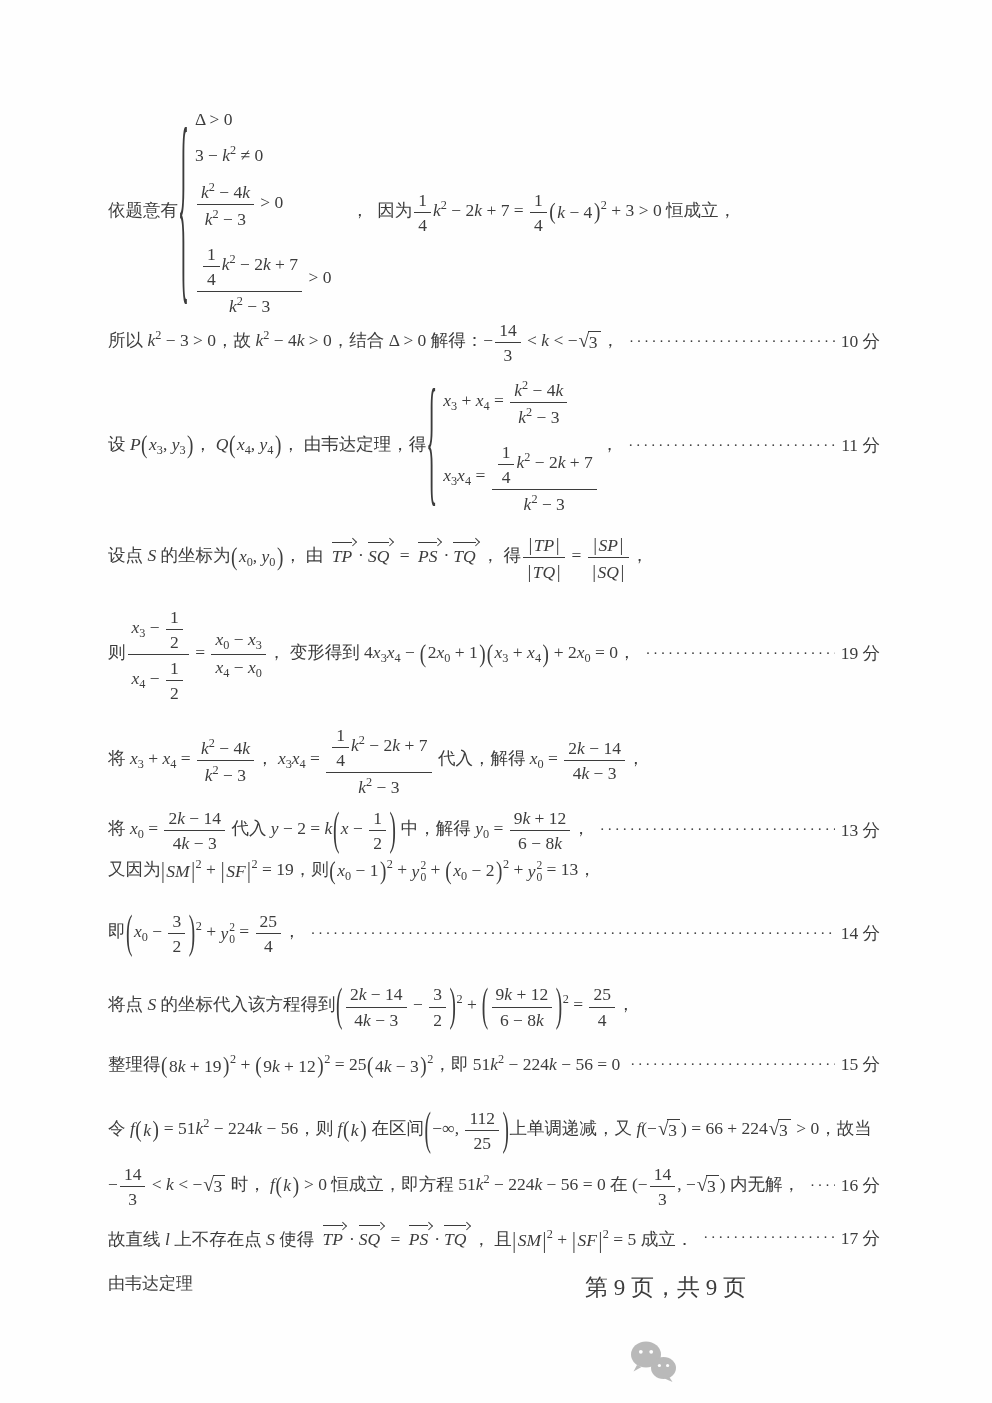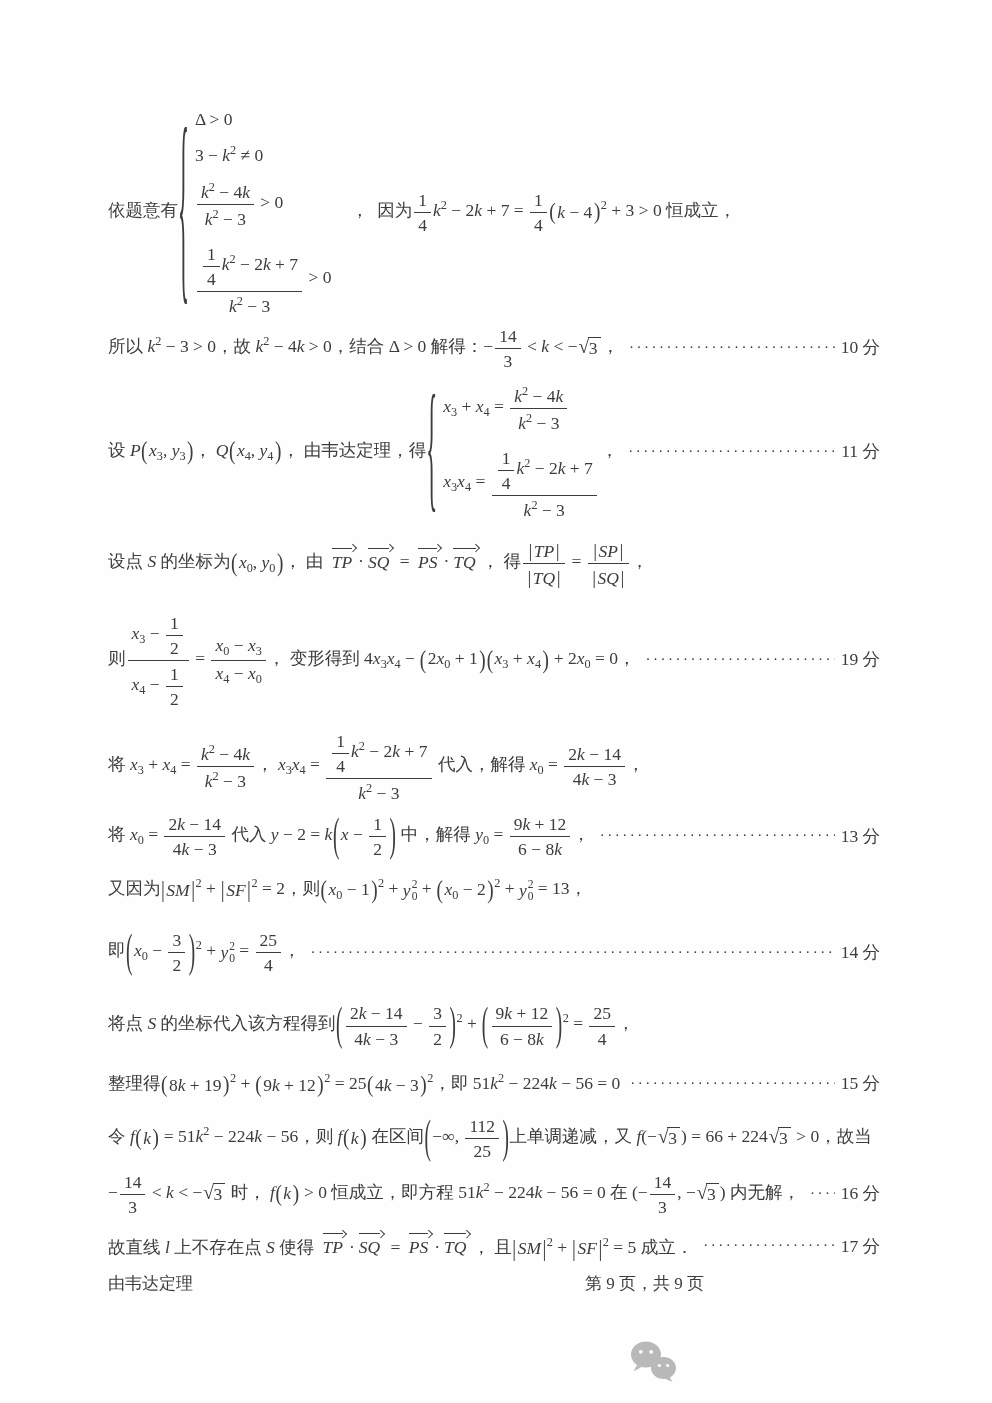--- a/index.html
+++ b/index.html
@@ -37,36 +37,36 @@
   .vec{position:relative;display:inline-block;margin:0 2px;padding:4px 4px 0 2px;}
   .vec::before{content:'';position:absolute;top:1px;left:2px;right:4px;border-top:1.3px solid #3c3c3c;}
   .vec::after{content:'';position:absolute;top:-1.2px;right:1px;width:4.5px;height:4.5px;
               border-style:solid;border-color:#3c3c3c;border-width:1.3px 1.3px 0 0;transform:rotate(45deg);}
   
   .sqrt{display:inline-flex;align-items:flex-start;vertical-align:middle;margin:0 1px;}
   .sqrt>.rad{font-size:1.12em;line-height:1;}
   .sqrt>.rc{border-top:1.3px solid #3c3c3c;padding:0 3px 0 1px;margin-left:-1.5px;line-height:1.2;}
   
   #lines .line:nth-child(1){margin-top:0;}
-  #lines .line:nth-child(2){margin-top:8px;}
+  #lines .line:nth-child(2){margin-top:2px;}
   #lines .line:nth-child(3){margin-top:12px;}
   #lines .line:nth-child(4){margin-top:18px;}
   #lines .line:nth-child(5){margin-top:22px;}
   #lines .line:nth-child(6){margin-top:20px;}
   #lines .line:nth-child(7){margin-top:9px;}
-  #lines .line:nth-child(8){margin-top:17px;}
+  #lines .line:nth-child(8){margin-top:4px;}
   #lines .line:nth-child(9){margin-top:26px;}
   #lines .line:nth-child(10){margin-top:27px;}
   #lines .line:nth-child(11){margin-top:22px;}
-  #lines .line:nth-child(12){margin-top:19px;}
+  #lines .line:nth-child(12){margin-top:30px;}
   #lines .line:nth-child(13){margin-top:9px;}
   #lines .line:nth-child(14){margin-top:15px;}
   
   .footer-left{position:absolute;left:108px;top:1272px;font-size:17px;}
-  .footer-page{position:absolute;left:585px;top:1272px;font-size:17px;}
+  .footer-page{position:absolute;left:585px;top:1272px;font-size:23px;}
   
   .wechat{position:absolute;left:626px;top:1338px;opacity:0.8;}
 </style>
 </head>
 <body>
 
 <div class="page">
   <div class="content">
     <div id="lines">
         <div class="line">
@@ -227,21 +227,21 @@
         </div>
         <div class="line">
           <span class="body"><span>又因为</span><span class="grp">
               <span class="fence" style="transform: scaleY(1.15985);">|</span>
               <span class="fc"><span><span class="it">SM</span></span></span>
               <span class="fence" style="transform: scaleY(1.15985);">|</span>
             </span><span class="sup"><span>2</span></span><span> + </span><span class="grp">
               <span class="fence" style="transform: scaleY(1.15985);">|</span>
               <span class="fc"><span><span class="it">SF</span></span></span>
               <span class="fence" style="transform: scaleY(1.15985);">|</span>
-            </span><span class="sup"><span>2</span></span><span> = 2，则</span><span class="grp">
+            </span><span class="sup"><span>2</span></span><span> = 19，则</span><span class="grp">
               <span class="fence" style="transform: scaleY(1.30483);">(</span>
               <span class="fc"><span><span class="it">x</span></span><span class="sub"><span>0</span></span><span> − 1</span></span>
               <span class="fence" style="transform: scaleY(1.30483);">)</span>
             </span><span class="sup"><span>2</span></span><span> + </span><span class="msub">
               <span><span><span class="it">y</span></span></span>
               <span class="ss">
                 <span class="ss-sup"><span>2</span></span>
                 <span class="ss-sub"><span>0</span></span>
               </span>
             </span><span> + </span><span class="grp">

